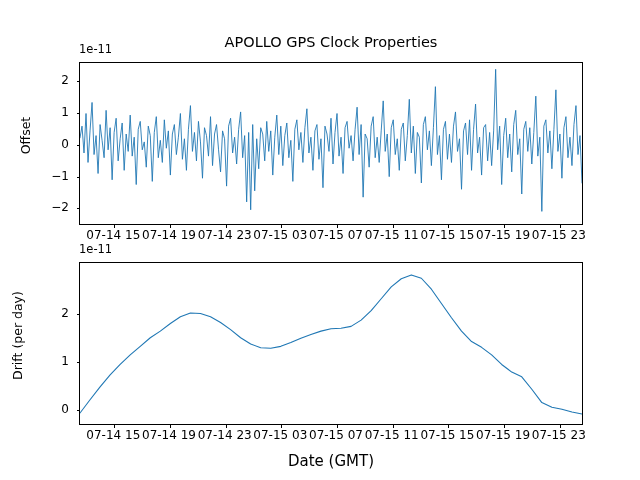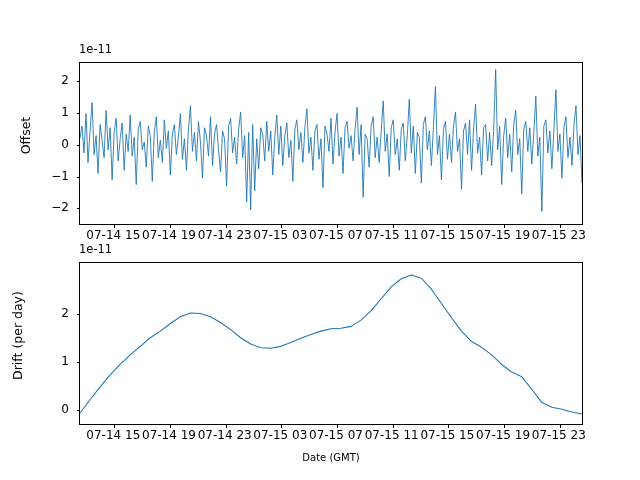--- a/index.html
+++ b/index.html
@@ -141,29 +141,30 @@
     width: 150px;
     text-align: center;
     margin-left: -47px;
   }
   #xlabel-date {
     position: absolute;
     left: 79px;
     top: 452px;
     width: 504px;
     text-align: center;
-    font-size: 10px;
+    font-size: 15px;
     white-space: nowrap;
   }
 </style>
 </head>
 <body>
 
 <div id="figure">
 
+  <div id="chart-title">APOLLO GPS Clock Properties</div>
 
   <div class="offset-exp" id="offset-exp-top">1e-11</div>
 
   <div class="axes" id="axes-offset">
     <svg id="svg-offset" viewBox="0 0 504 163" preserveAspectRatio="none">
       <polyline id="offset-line" fill="none" stroke="#1f77b4" stroke-width="0.9" stroke-linejoin="round" stroke-linecap="round" points="0.00,75.75 2.02,63.92 4.03,91.09 6.05,51.14 8.06,100.68 10.08,68.72 12.10,39.95 14.11,92.69 16.13,73.51 18.14,111.86 20.16,62.32 22.18,78.30 24.19,95.88 26.21,47.94 28.22,87.89 30.24,65.52 32.26,118.25 34.27,70.31 36.29,55.93 38.30,99.08 40.32,76.71 42.34,60.73 44.35,108.67 46.37,71.91 48.38,89.49 50.40,52.74 52.42,94.28 54.43,75.11 56.45,123.05 58.46,67.12 60.48,59.13 62.50,87.89 64.51,79.90 66.53,105.47 68.54,63.92 70.56,73.51 72.58,119.85 74.59,70.31 76.61,54.33 78.62,95.88 80.64,78.30 82.66,100.68 84.67,57.53 86.69,86.29 88.70,68.72 90.72,113.46 92.74,71.91 94.75,62.32 96.77,92.69 98.78,75.11 100.80,51.14 102.82,97.48 104.83,76.71 106.85,108.67 108.86,67.12 110.88,43.15 112.90,89.49 114.91,70.31 116.93,99.08 118.94,59.13 120.96,79.90 122.98,116.66 124.99,65.52 127.01,73.51 129.02,94.28 131.04,54.33 133.06,103.87 135.07,71.91 137.09,62.32 139.10,87.89 141.12,110.26 143.14,68.72 145.15,76.71 147.17,124.65 149.18,63.92 151.20,55.93 153.22,91.09 155.23,75.11 157.25,102.27 159.26,67.12 161.28,49.54 163.30,95.88 165.31,73.51 167.33,140.63 169.34,70.31 171.36,148.62 173.38,62.32 175.39,129.44 177.41,76.71 179.42,107.07 181.44,65.52 183.46,71.91 185.47,99.08 187.49,59.13 189.50,89.49 191.52,68.72 193.54,113.46 195.55,75.11 197.57,52.74 199.58,92.69 201.60,63.92 203.62,103.87 205.63,73.51 207.65,60.73 209.66,95.88 211.68,78.30 213.70,119.85 215.71,67.12 217.73,57.53 219.74,87.89 221.76,70.31 223.78,100.68 225.79,65.52 227.81,46.34 229.82,91.09 231.84,75.11 233.86,108.67 235.87,68.72 237.89,62.32 239.90,97.48 241.92,76.71 243.94,126.25 245.95,63.92 247.97,71.91 249.98,89.49 252.00,55.93 254.02,102.27 256.03,70.31 258.05,51.14 260.06,94.28 262.08,75.11 264.10,111.86 266.11,65.52 268.13,59.13 270.14,86.29 272.16,73.51 274.18,99.08 276.19,67.12 278.21,44.75 280.22,92.69 282.24,62.32 284.26,135.83 286.27,71.91 288.29,76.71 290.30,105.47 292.32,63.92 294.34,54.33 296.35,95.88 298.37,75.11 300.38,100.68 302.40,68.72 304.42,38.35 306.43,89.49 308.45,71.91 310.46,115.06 312.48,65.52 314.50,57.53 316.51,92.69 318.53,76.71 320.54,108.67 322.56,67.12 324.58,60.73 326.59,99.08 328.61,73.51 330.62,36.75 332.64,91.09 334.66,63.92 336.67,111.86 338.69,70.31 340.70,75.11 342.72,121.45 344.74,62.32 346.75,54.33 348.77,87.89 350.78,68.72 352.80,103.87 354.82,65.52 356.83,23.97 358.85,92.69 360.86,73.51 362.88,118.25 364.90,67.12 366.91,59.13 368.93,97.48 370.94,71.91 372.96,100.68 374.98,63.92 376.99,49.54 379.01,89.49 381.02,76.71 383.04,127.84 385.06,68.72 387.07,60.73 389.09,92.69 391.10,57.53 393.12,108.67 395.14,67.12 397.15,41.55 399.17,91.09 401.18,75.11 403.20,113.46 405.22,65.52 407.23,62.32 409.25,99.08 411.26,70.31 413.28,103.87 415.30,68.72 417.31,6.39 419.33,87.89 421.34,63.92 423.36,123.05 425.38,73.51 427.39,55.93 429.41,95.88 431.42,71.91 433.44,110.26 435.46,62.32 437.47,47.94 439.49,92.69 441.50,76.71 443.52,132.64 445.54,67.12 447.55,59.13 449.57,89.49 451.58,65.52 453.60,102.27 455.62,70.31 457.63,33.56 459.65,94.28 461.66,75.11 463.68,150.22 465.70,63.92 467.71,57.53 469.73,91.09 471.74,68.72 473.76,107.07 475.78,67.12 477.79,27.17 479.81,89.49 481.82,71.91 483.84,116.66 485.86,65.52 487.87,54.33 489.89,95.88 491.90,75.11 493.92,103.87 495.94,62.32 497.95,43.15 499.97,92.69 501.98,73.51 504.00,121.45"></polyline>
     </svg>
     <div id="ytickmarks-offset">
         <div class="ytickmark" style="top: 145.4px;"></div>
         <div class="ytickmark" style="top: 113.5px;"></div>

